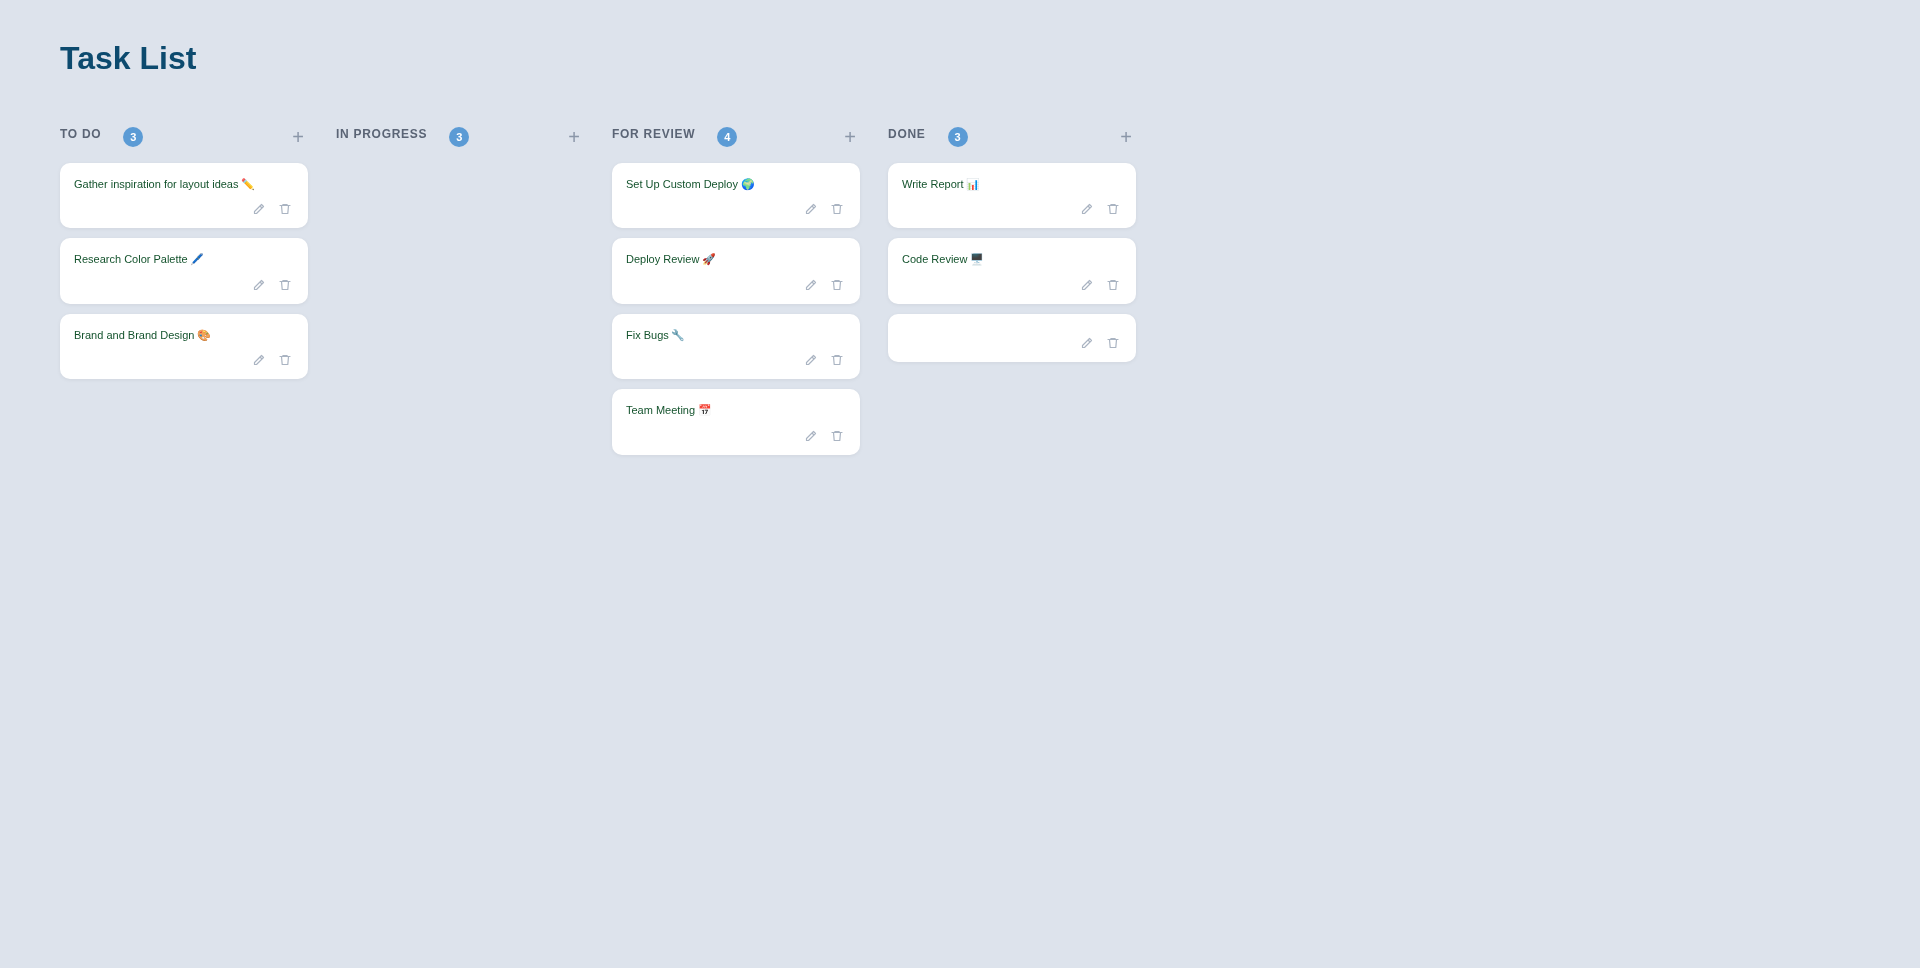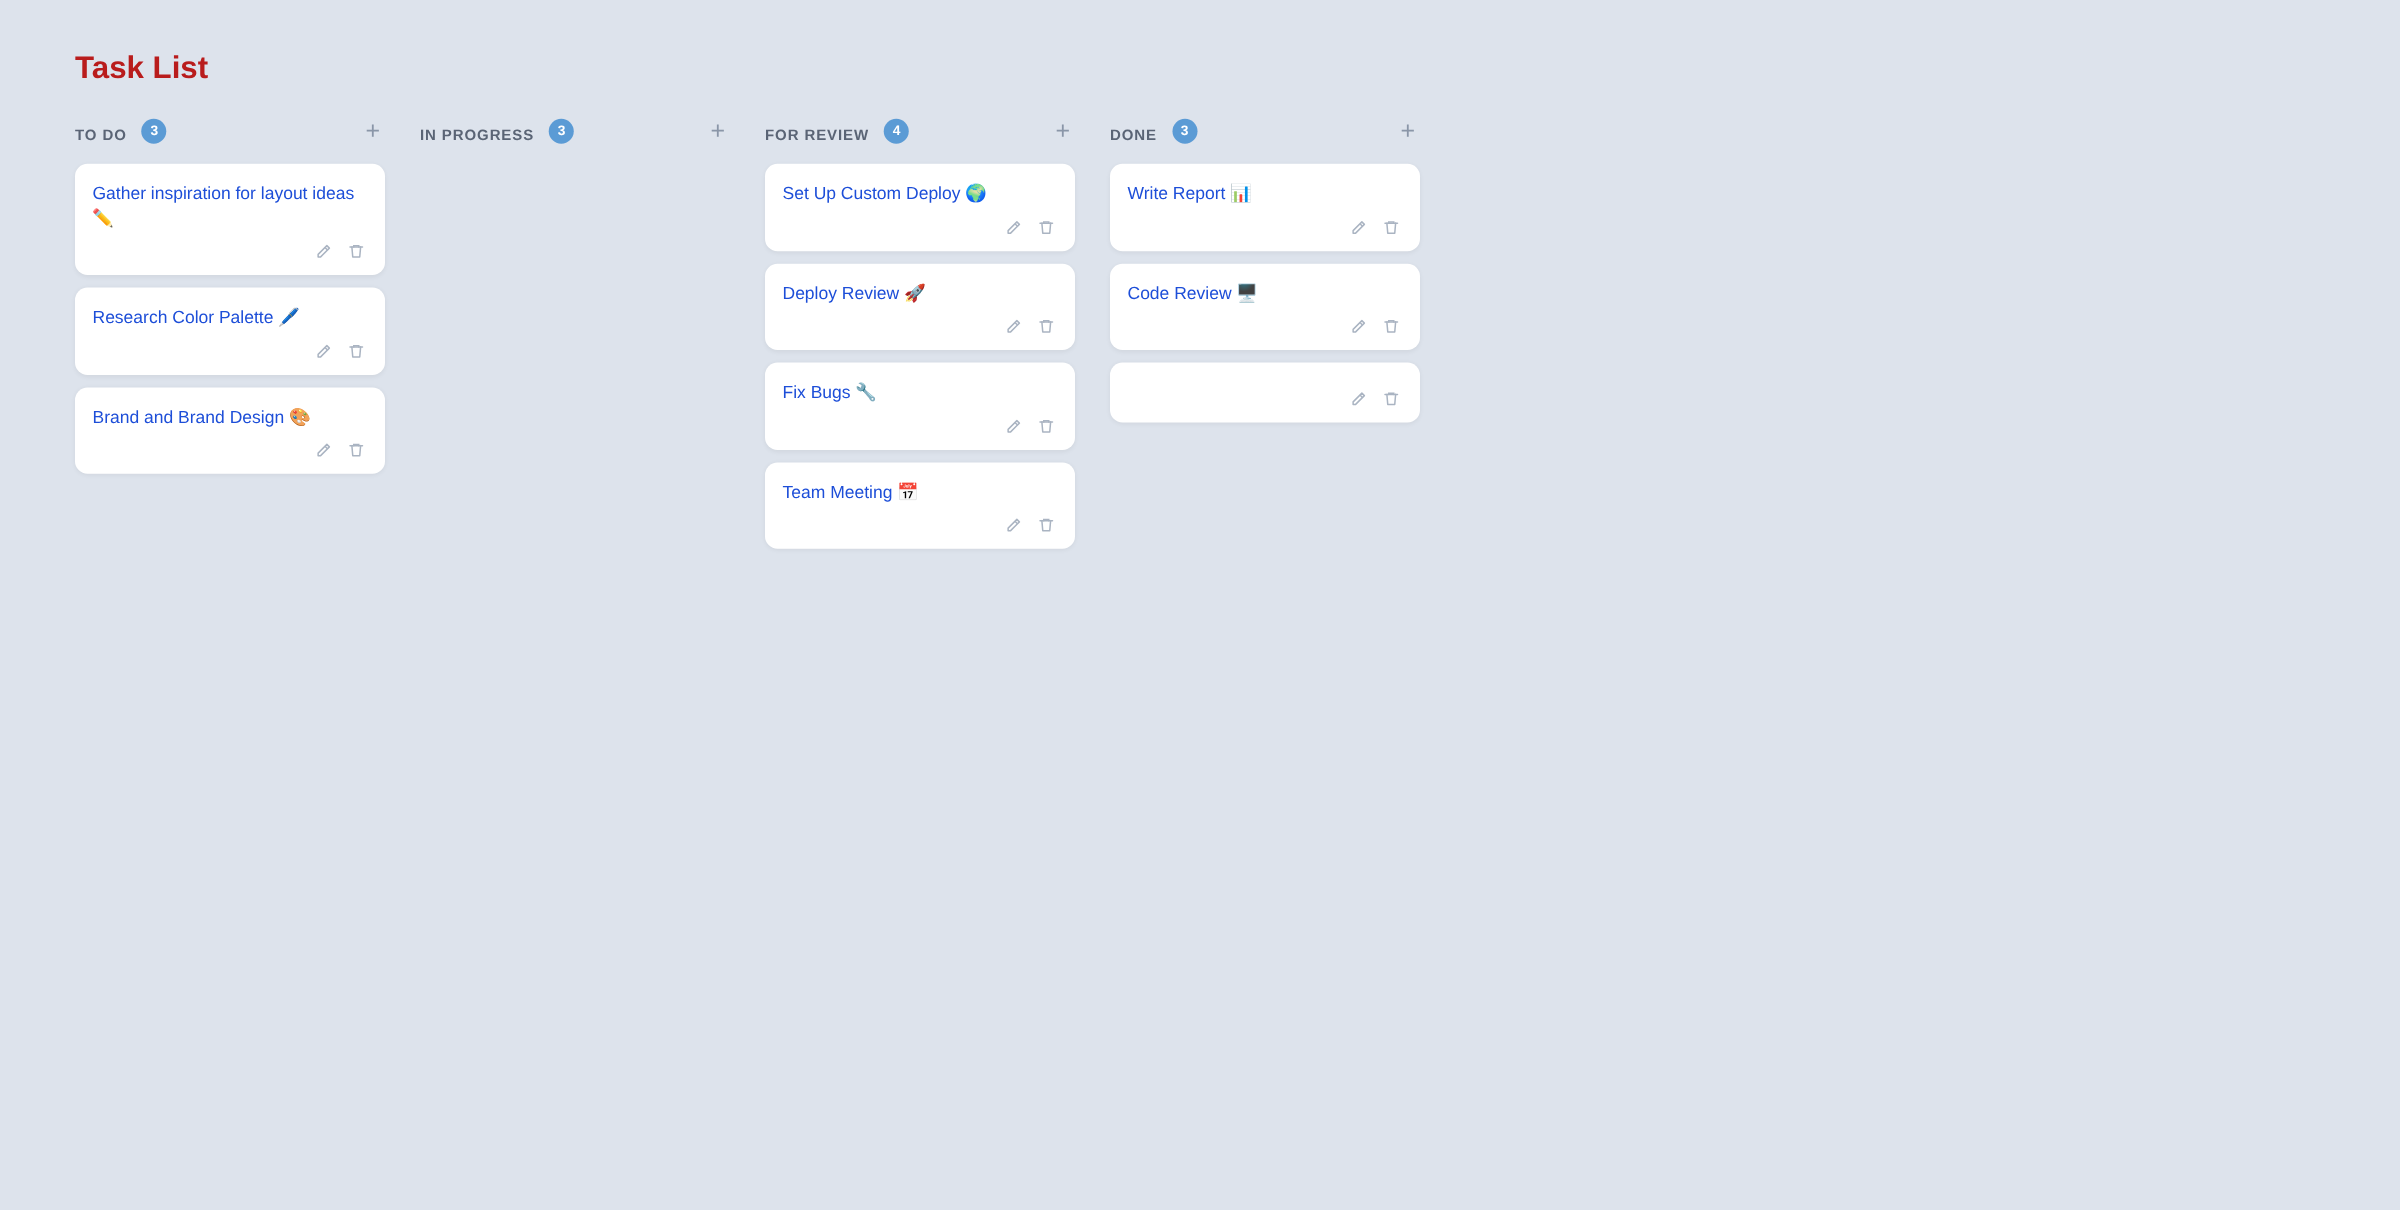--- a/index.html
+++ b/index.html
@@ -5,24 +5,24 @@
     * { box-sizing: border-box; margin: 0; padding: 0; }
 
     body {
       background-color: #dde3ec;
       font-family: -apple-system, BlinkMacSystemFont, 'Segoe UI', sans-serif;
       min-height: 968px;
       padding: 40px 60px;
     }
 
     .page-title {
-      font-size: 25px;
+      font-size: 32px;
       font-weight: 700;
-      color: #b91c1c;
-      margin-bottom: 24px;
+      color: #0c4a6e;
+      margin-bottom: 48px;
     }
 
     .board {
       display: flex;
       gap: 28px;
       align-items: flex-start;
     }
 
     .column {
       width: 248px;
@@ -31,22 +31,22 @@
 
     .column-header {
       display: flex;
       align-items: center;
       justify-content: space-between;
       margin-bottom: 14px;
     }
 
     .column-header-left {
       display: flex;
-      align-items: flex-end;
-      gap: 12px;
+      align-items: flex-start;
+      gap: 22px;
     }
 
     .column-label {
       font-size: 12px;
       font-weight: 700;
       letter-spacing: 0.06em;
       color: #5a6475;
       text-transform: uppercase;
     }
 
@@ -80,23 +80,23 @@
     }
 
     .card {
       background: #ffffff;
       border-radius: 10px;
       padding: 14px 14px 10px 14px;
       box-shadow: 0 1px 4px rgba(0,0,0,0.06);
     }
 
     .card-title {
-      font-size: 14px;
+      font-size: 11px;
       font-weight: 500;
-      color: #1d4ed8;
+      color: #14532d;
       line-height: 1.4;
       margin-bottom: 8px;
     }
 
     .card-actions {
       display: flex;
       justify-content: flex-end;
       gap: 8px;
       margin-top: 6px;
     }

